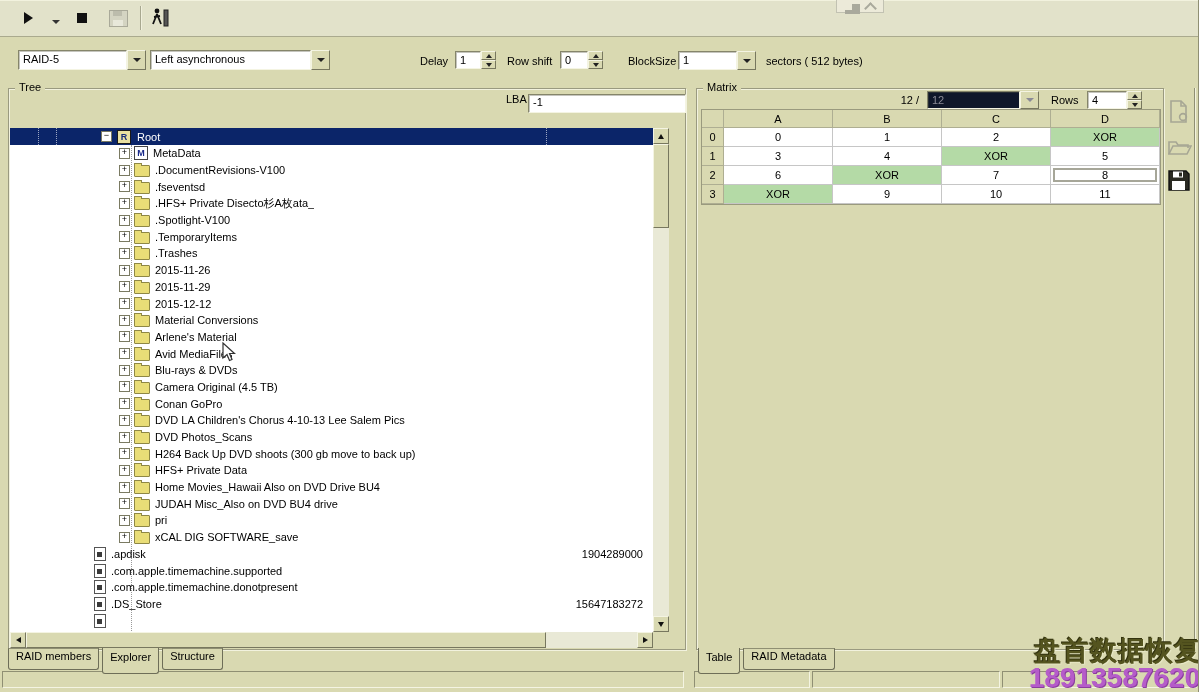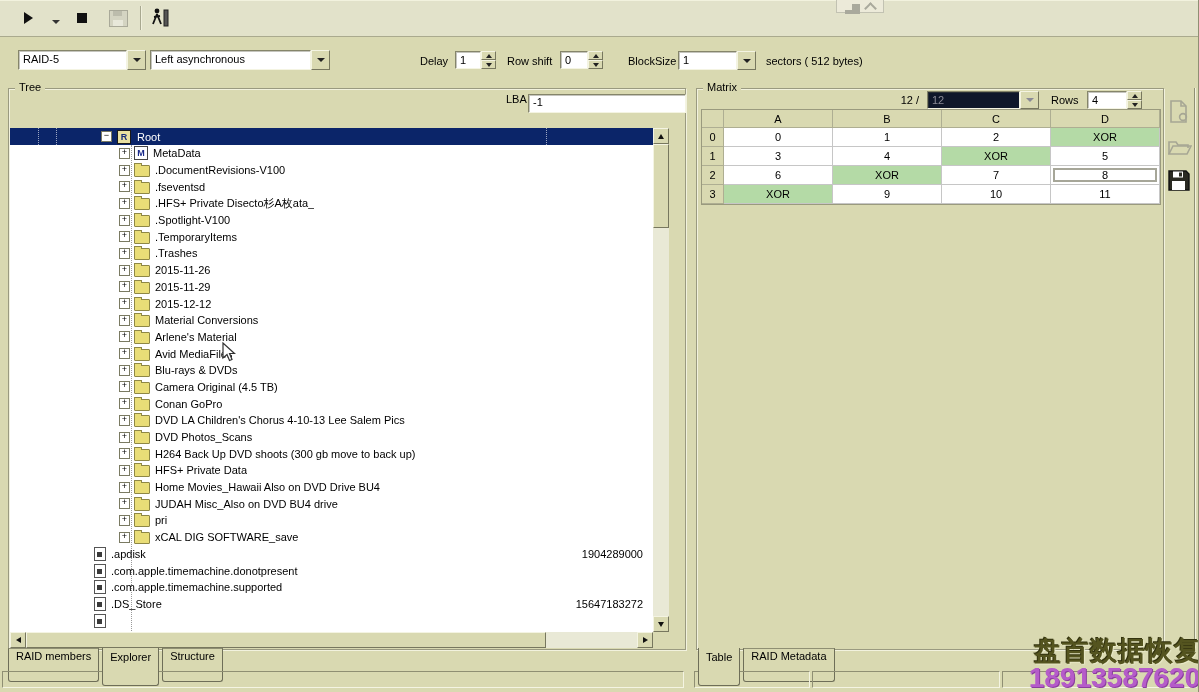--- a/index.html
+++ b/index.html
@@ -73,21 +73,21 @@
   .mcell{box-sizing:border-box;height:19px;display:flex;align-items:center;justify-content:center;background:#fff;border-right:1px solid #c6c6c6;border-bottom:1px solid #c6c6c6;}
   .mhead,.mrowhead{background:#d9d9b1;border-right:1px solid #aeae92;border-bottom:1px solid #aeae92;}
   .mhead{height:18px;}
   .mcell.xor{background:#b4daa6;}
   .mcell.focuscell{box-shadow:inset 0 0 0 2px #ffffff, inset 0 0 0 4px #a6a698;}
   
   #icon-strip{position:absolute;left:1168px;top:100px;width:24px;}
   .strip-icon{margin-bottom:12px;}
   
   .tabbar{position:absolute;top:648px;display:flex;align-items:flex-start;}
-  .tab{position:relative;padding:1px 7px 16px 7px;height:15px;background:#d9d9b1;border:1px solid #6e6e58;border-top:1px solid #8f8f73;border-radius:0 0 3px 3px;margin-right:3px;white-space:nowrap;}
+  .tab{position:relative;padding:1px 7px 4px 7px;height:15px;background:#d9d9b1;border:1px solid #6e6e58;border-top:1px solid #8f8f73;border-radius:0 0 3px 3px;margin-right:3px;white-space:nowrap;}
   .tab.active{height:18px;padding-top:3px;margin-top:0;border-top:none;z-index:3;}
   
   .seg{position:absolute;top:671px;height:17px;border:1px solid;border-color:#8f8f73 #f4f4e2 #f4f4e2 #8f8f73;box-sizing:border-box;}
   
   #wm1{position:absolute;right:-4px;bottom:23px;font-size:27px;font-weight:bold;color:#54541f;
        text-shadow:-1px -1px 0 #32320e, 1px 1px 1px #e9e9c8;white-space:nowrap;z-index:40;letter-spacing:1px;}
   #wm2{position:absolute;right:-2px;bottom:-2px;font-size:28px;font-weight:bold;color:#b55cc9;
        text-shadow:1px 1px 0 #8a3d9e;white-space:nowrap;z-index:40;}
   
   #cursor{position:absolute;left:222px;top:342px;z-index:60;}
@@ -307,25 +307,25 @@
             <span class="ticon folder"></span>
             <span class="tlabel">xCAL DIG SOFTWARE_save</span>
           </div>
           <div class="trow file">
             <span class="ticon file"></span>
             <span class="tlabel">.apdisk</span>
             <span class="tstart">1904289000</span>
           </div>
           <div class="trow file">
             <span class="ticon file"></span>
-            <span class="tlabel">.com.apple.timemachine.donotpresent</span>
+            <span class="tlabel">.com.apple.timemachine.supported</span>
           </div>
           <div class="trow file">
             <span class="ticon file"></span>
-            <span class="tlabel">.com.apple.timemachine.supported</span>
+            <span class="tlabel">.com.apple.timemachine.donotpresent</span>
           </div>
           <div class="trow file">
             <span class="ticon file"></span>
             <span class="tlabel">.DS_Store</span>
             <span class="tstart">15647183272</span>
           </div>
           <div class="trow file">
             <span class="ticon file"></span>
             <span class="tlabel"></span>
           </div>

